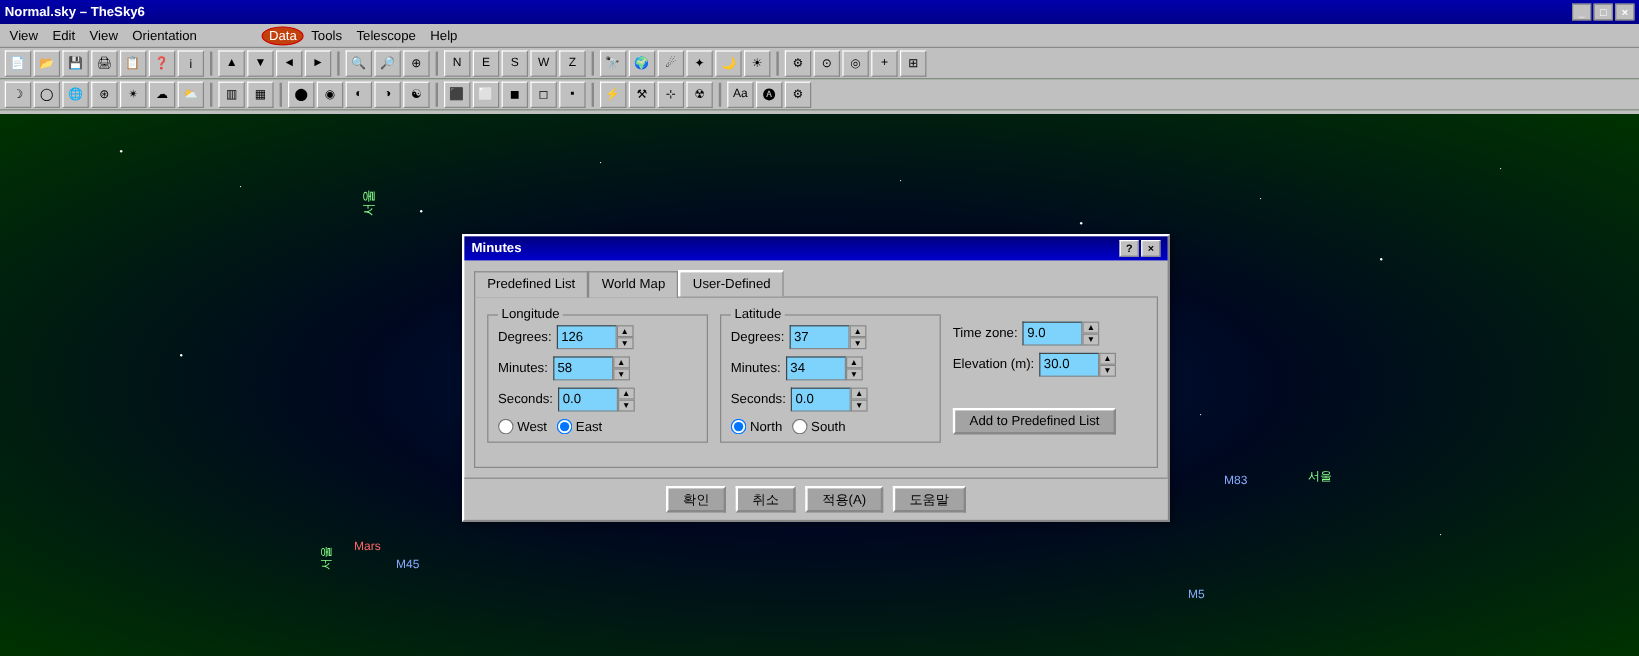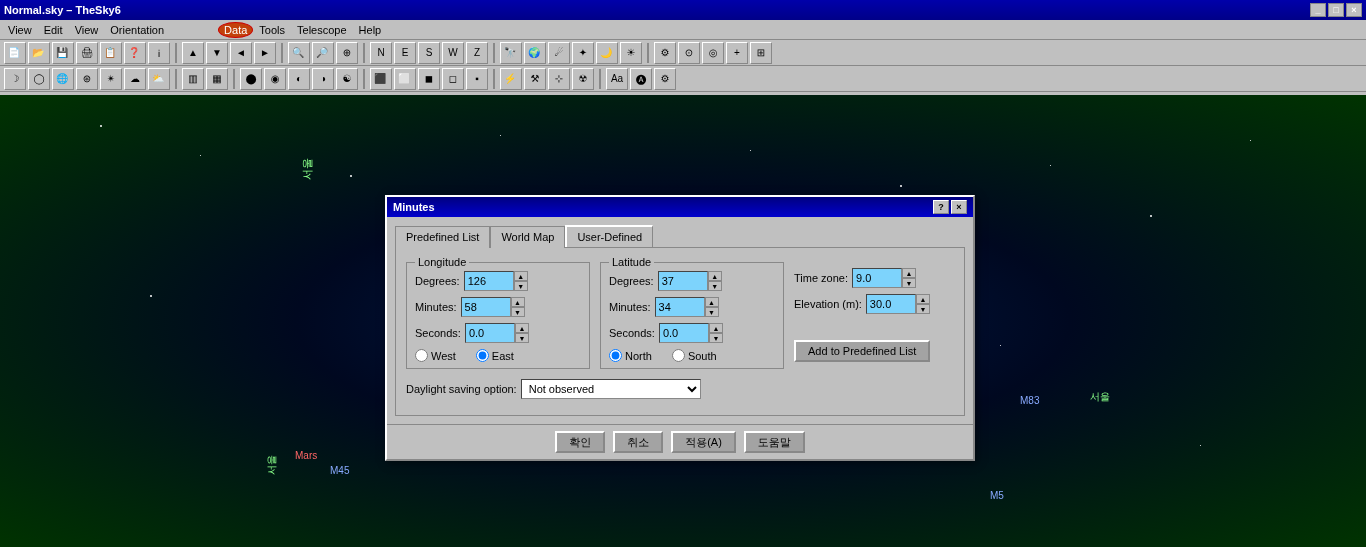--- a/index.html
+++ b/index.html
@@ -295,21 +295,21 @@
       top: -7px;
       left: 8px;
       background: #c0c0c0;
       padding: 0 3px;
       font-size: 11px;
     }
 
     
     .radio-group {
       display: flex;
-      gap: 20px;
+      gap: 8px;
       align-items: center;
     }
     .radio-label {
       display: flex;
       align-items: center;
       gap: 3px;
       font-size: 11px;
     }
 
     
@@ -635,30 +635,20 @@
                   <div class="spin-btn">▼</div>
                 </div>
               </div>
             </div>
             <div style="margin-top:20px;">
               <button class="win-btn">Add to Predefined List</button>
             </div>
           </div>
         </div>
 
-        <div class="form-row">
-          <span class="form-label">Daylight saving option:</span>
-          <div style="position:relative;display:inline-flex;align-items:center;">
-            <select class="dropdown" style="width:180px;">
-              <option>Not observed</option>
-              <option>US rules</option>
-              <option>European rules</option>
-            </select>
-          </div>
-        </div>
       </div>
     </div>
 
     <div class="dialog-footer">
       <button class="win-btn">확인</button>
       <button class="win-btn">취소</button>
       <button class="win-btn">적용(A)</button>
       <button class="win-btn">도움말</button>
     </div>
   </div>

